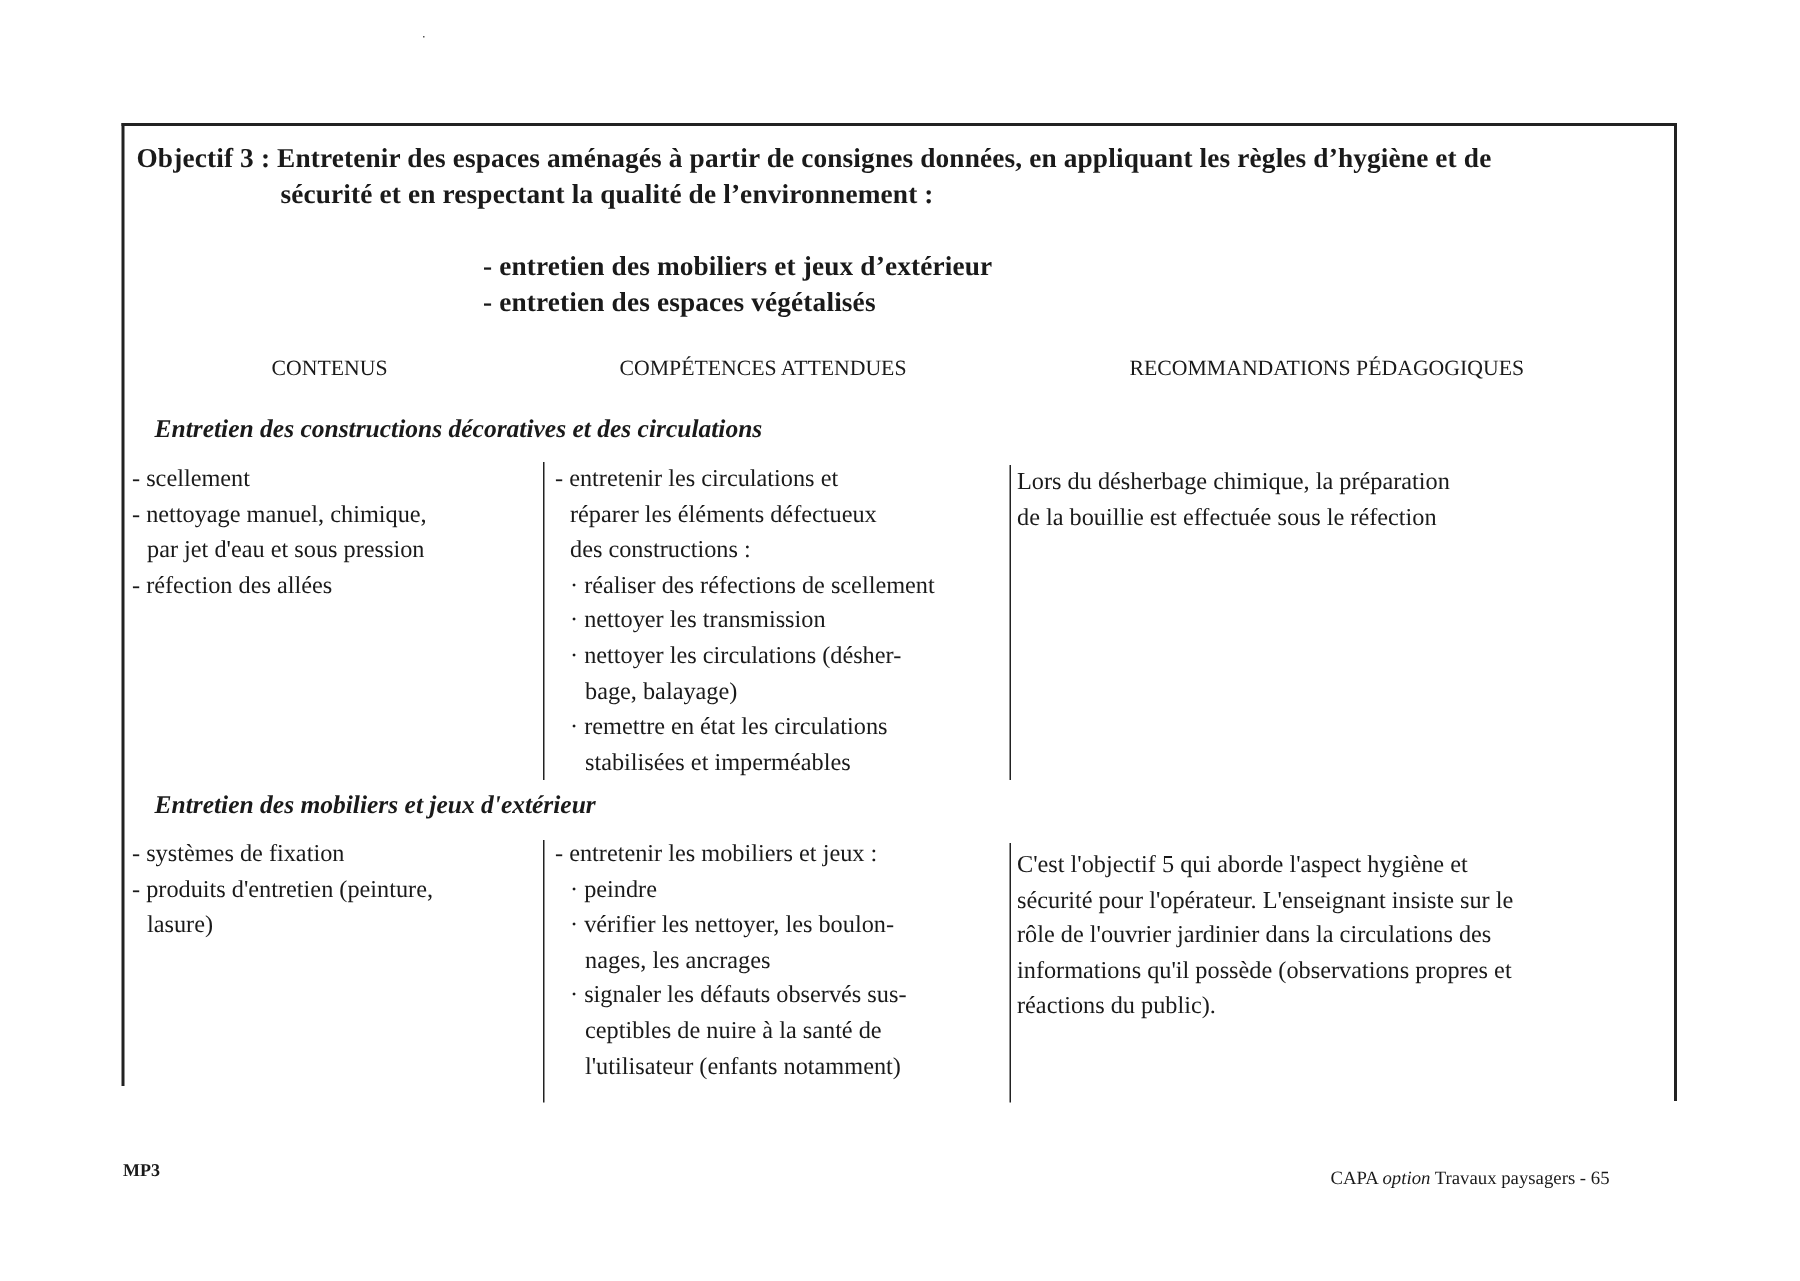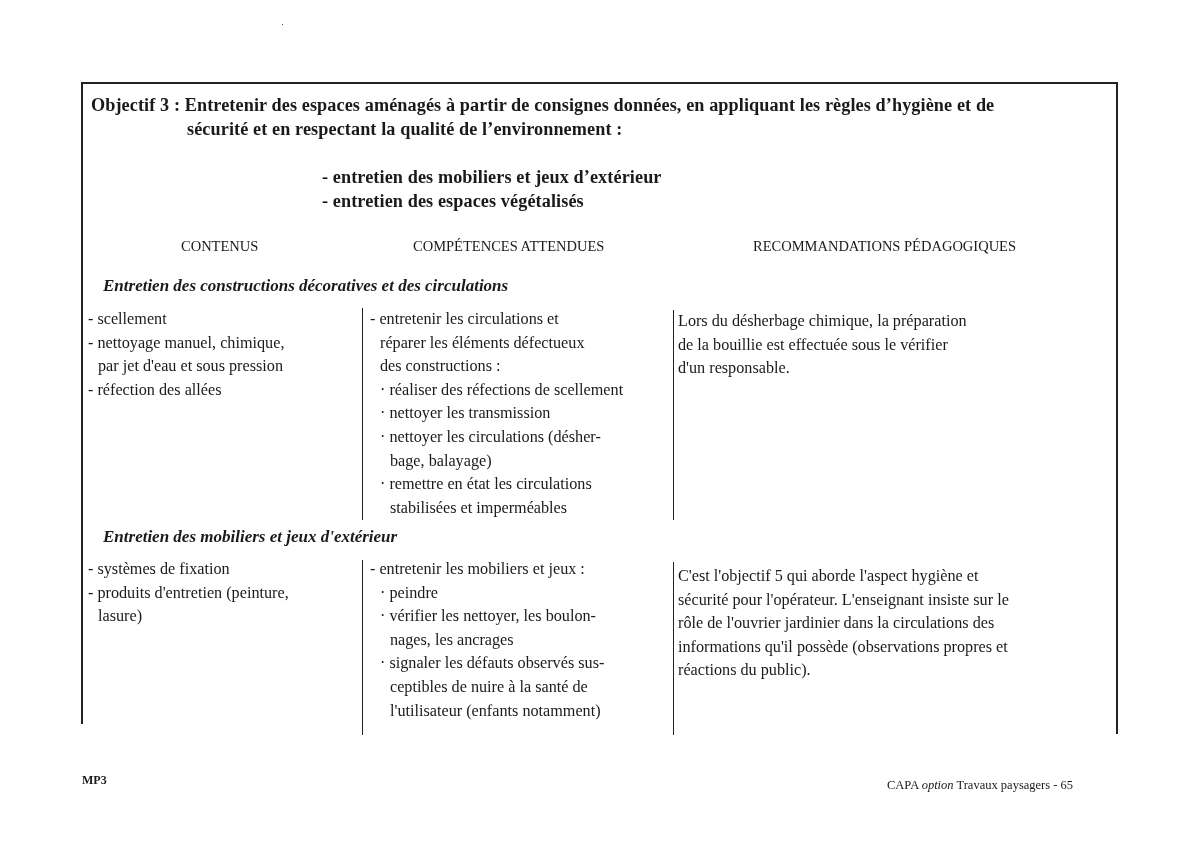--- a/index.html
+++ b/index.html
@@ -96,22 +96,21 @@
   <span class="ln ind">· réaliser des réfections de scellement</span>
   <span class="ln ind">· nettoyer les transmission</span>
   <span class="ln ind">· nettoyer les circulations (désher-</span>
   <span class="ln ind2">bage, balayage)</span>
   <span class="ln ind">· remettre en état les circulations</span>
   <span class="ln ind2">stabilisées et imperméables</span>
 </div>
 <div class="abs vline v2a"></div>
 <div class="abs cell c3a">
   <span class="ln">Lors du désherbage chimique, la préparation</span>
-  <span class="ln">de la bouillie est effectuée sous le vérifier</span>
-  <span class="ln">d'un responsable.</span>
+  <span class="ln">de la bouillie est effectuée sous le réfection</span>
 </div>
 
 <div class="abs section-title sec2">Entretien des mobiliers et jeux d'extérieur</div>
 
 <div class="abs cell c1b">
   <span class="ln">- systèmes de fixation</span>
   <span class="ln">- produits d'entretien (peinture,</span>
   <span class="ln ind">lasure)</span>
 </div>
 <div class="abs vline v1b"></div>

